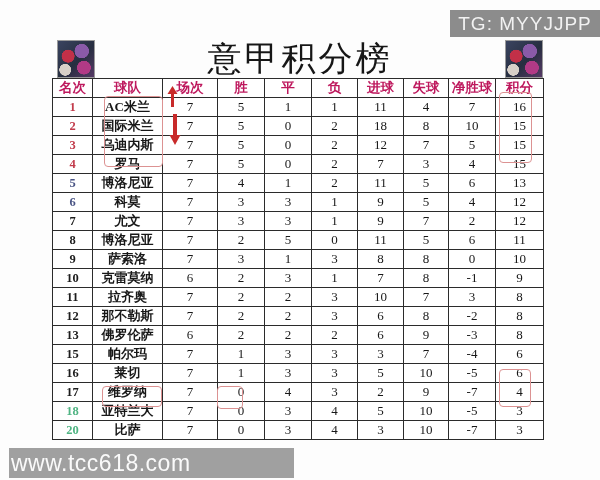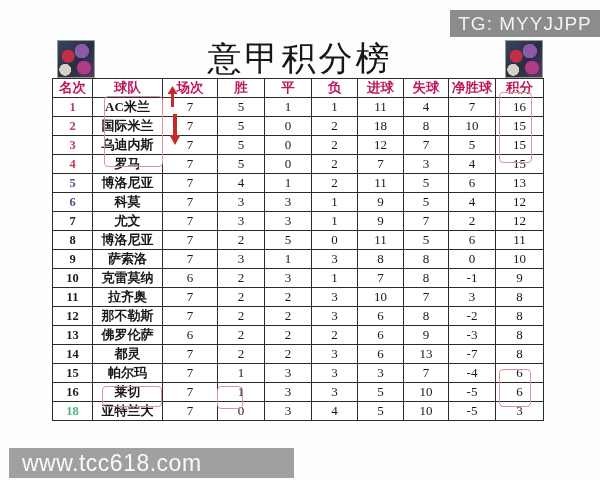--- a/index.html
+++ b/index.html
@@ -12,21 +12,21 @@
   .tg-badge{
     position:absolute;left:450px;top:10px;width:150px;height:27px;
     background:#8c8c8c;color:#f2f2f2;
     font-family:"Liberation Sans","DejaVu Sans",sans-serif;
     font-size:19px;line-height:27px;text-align:center;letter-spacing:1px;
   }
   .site-watermark{
     position:absolute;left:9px;top:448px;width:285px;height:30px;
     background:#a0a0a0;color:#fafafa;
     font-family:"Liberation Sans","DejaVu Sans",sans-serif;
-    font-size:23px;line-height:30px;padding-left:13px;box-sizing:border-box;
+    font-size:23px;line-height:30px;padding-left:2px;box-sizing:border-box;
     letter-spacing:.5px;
   }
   
   .page-title{
     position:absolute;top:36px;left:0;width:100%;margin:0;
     text-align:center;font-size:34px;font-weight:400;color:#161616;
     letter-spacing:3px;
   }
   .corner-photo{
     position:absolute;top:40px;width:38px;height:38px;
@@ -260,32 +260,20 @@
         <td class="num">6</td>
         <td class="num">2</td>
         <td class="num">2</td>
         <td class="num">2</td>
         <td class="num">6</td>
         <td class="num">9</td>
         <td class="num">-3</td>
         <td class="num">8</td>
       </tr>
       <tr>
-        <td class="rank mid">14</td>
-        <td class="team">都灵</td>
-        <td class="num">7</td>
-        <td class="num">2</td>
-        <td class="num">2</td>
-        <td class="num">3</td>
-        <td class="num">6</td>
-        <td class="num">13</td>
-        <td class="num">-7</td>
-        <td class="num">8</td>
-      </tr>
-      <tr>
         <td class="rank mid">15</td>
         <td class="team">帕尔玛</td>
         <td class="num">7</td>
         <td class="num">1</td>
         <td class="num">3</td>
         <td class="num">3</td>
         <td class="num">3</td>
         <td class="num">7</td>
         <td class="num">-4</td>
         <td class="num">6</td>
@@ -296,29 +284,53 @@
         <td class="num">7</td>
         <td class="num">1</td>
         <td class="num">3</td>
         <td class="num">3</td>
         <td class="num">5</td>
         <td class="num">10</td>
         <td class="num">-5</td>
         <td class="num">6</td>
       </tr>
       <tr>
+        <td class="rank mid">17</td>
+        <td class="team">维罗纳</td>
+        <td class="num">7</td>
+        <td class="num">0</td>
+        <td class="num">4</td>
+        <td class="num">3</td>
+        <td class="num">2</td>
+        <td class="num">9</td>
+        <td class="num">-7</td>
+        <td class="num">4</td>
+      </tr>
+      <tr>
         <td class="rank releg">18</td>
         <td class="team">亚特兰大</td>
         <td class="num">7</td>
         <td class="num">0</td>
         <td class="num">3</td>
         <td class="num">4</td>
         <td class="num">5</td>
         <td class="num">10</td>
         <td class="num">-5</td>
+        <td class="num">3</td>
+      </tr>
+      <tr>
+        <td class="rank releg">20</td>
+        <td class="team">比萨</td>
+        <td class="num">7</td>
+        <td class="num">0</td>
+        <td class="num">3</td>
+        <td class="num">4</td>
+        <td class="num">3</td>
+        <td class="num">10</td>
+        <td class="num">-7</td>
         <td class="num">3</td>
       </tr>
     </tbody>
 </table>
 
 <div class="hl" id="hl-top-teams"></div>
 <div class="hl" id="hl-top-pts"></div>
 <div class="hl" id="hl-bot-pts"></div>
 <div class="hl" id="hl-fio-team"></div>
 <div class="hl" id="hl-fio-win"></div>

